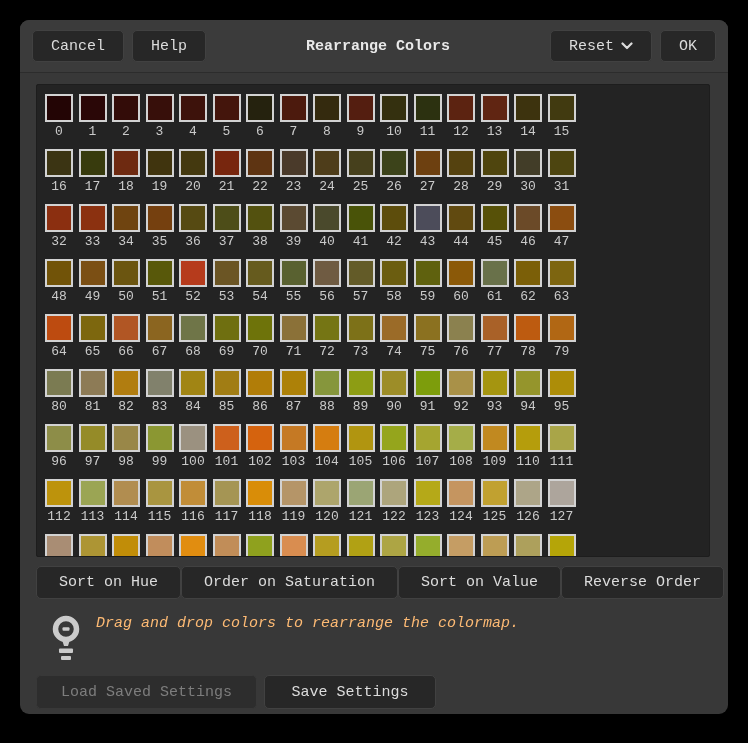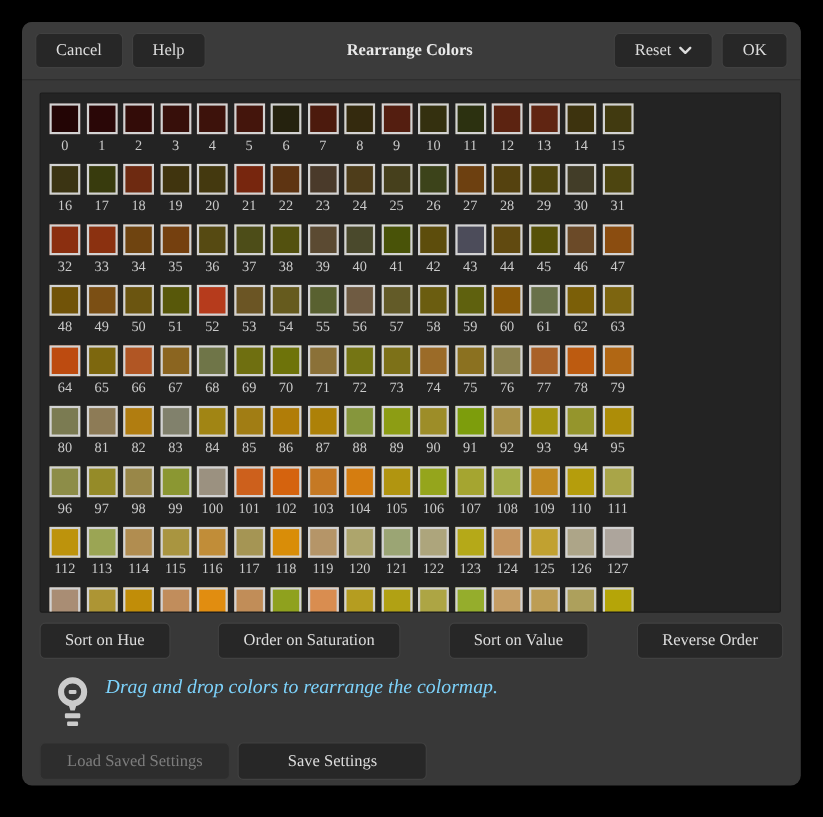--- a/index.html
+++ b/index.html
@@ -1,18 +1,18 @@
 <!DOCTYPE html>
 <html><head>
 <meta charset="utf-8">
 <style>
   html,body { margin:0; padding:0; background:#000; }
   .stage {
     position:relative; width:640px; height:743px; background:#000;
-    font-family:Liberation Serif, serif;
+    font-family:Liberation Mono, monospace;
     padding-left:24px;
     -webkit-font-smoothing:antialiased;
   }
   .dialog {
     position:absolute; left:20px; top:20px; width:708px; height:694px;
     background:#383838; border-radius:9px; overflow:hidden;
     display:flex; flex-direction:column;
   }
   
   .header {
@@ -45,21 +45,21 @@
   .swatch { width:28px; height:28px; border:2px solid #d2d2d2; box-sizing:border-box; flex:0 0 auto; }
   .index { font-size:13px; color:#cacaca; line-height:16px; margin-top:2px; }
   
   .sort-row {
     margin-top:9px; display:flex; justify-content:space-between; flex:0 0 auto;
   }
   .sort-row .btn { height:33px; padding:0 22px; }
   
   .hint { margin-top:14px; display:flex; align-items:flex-start; flex:0 0 auto; }
   .hint-icon { margin:2px 14px 0 14px; flex:0 0 auto; }
-  .hint-text { font-style:italic; color:#7dd3fc; font-size:18px; line-height:22px; }
+  .hint-text { font-style:italic; color:#fdba74; font-size:15px; line-height:22px; }
   
   .settings-row { margin-top:9px; display:flex; flex:0 0 auto; }
   .settings-row .btn { height:34px; padding:0 24px; margin-right:7px; min-width:172px; box-sizing:border-box;text-align:right; }
   .btn.disabled { color:#7d7d7d; border-color:#383838; background:#2d2d2d; cursor:default; }
 </style>
 </head>
 <body>
 
 <div class="stage">
   <div class="dialog">

